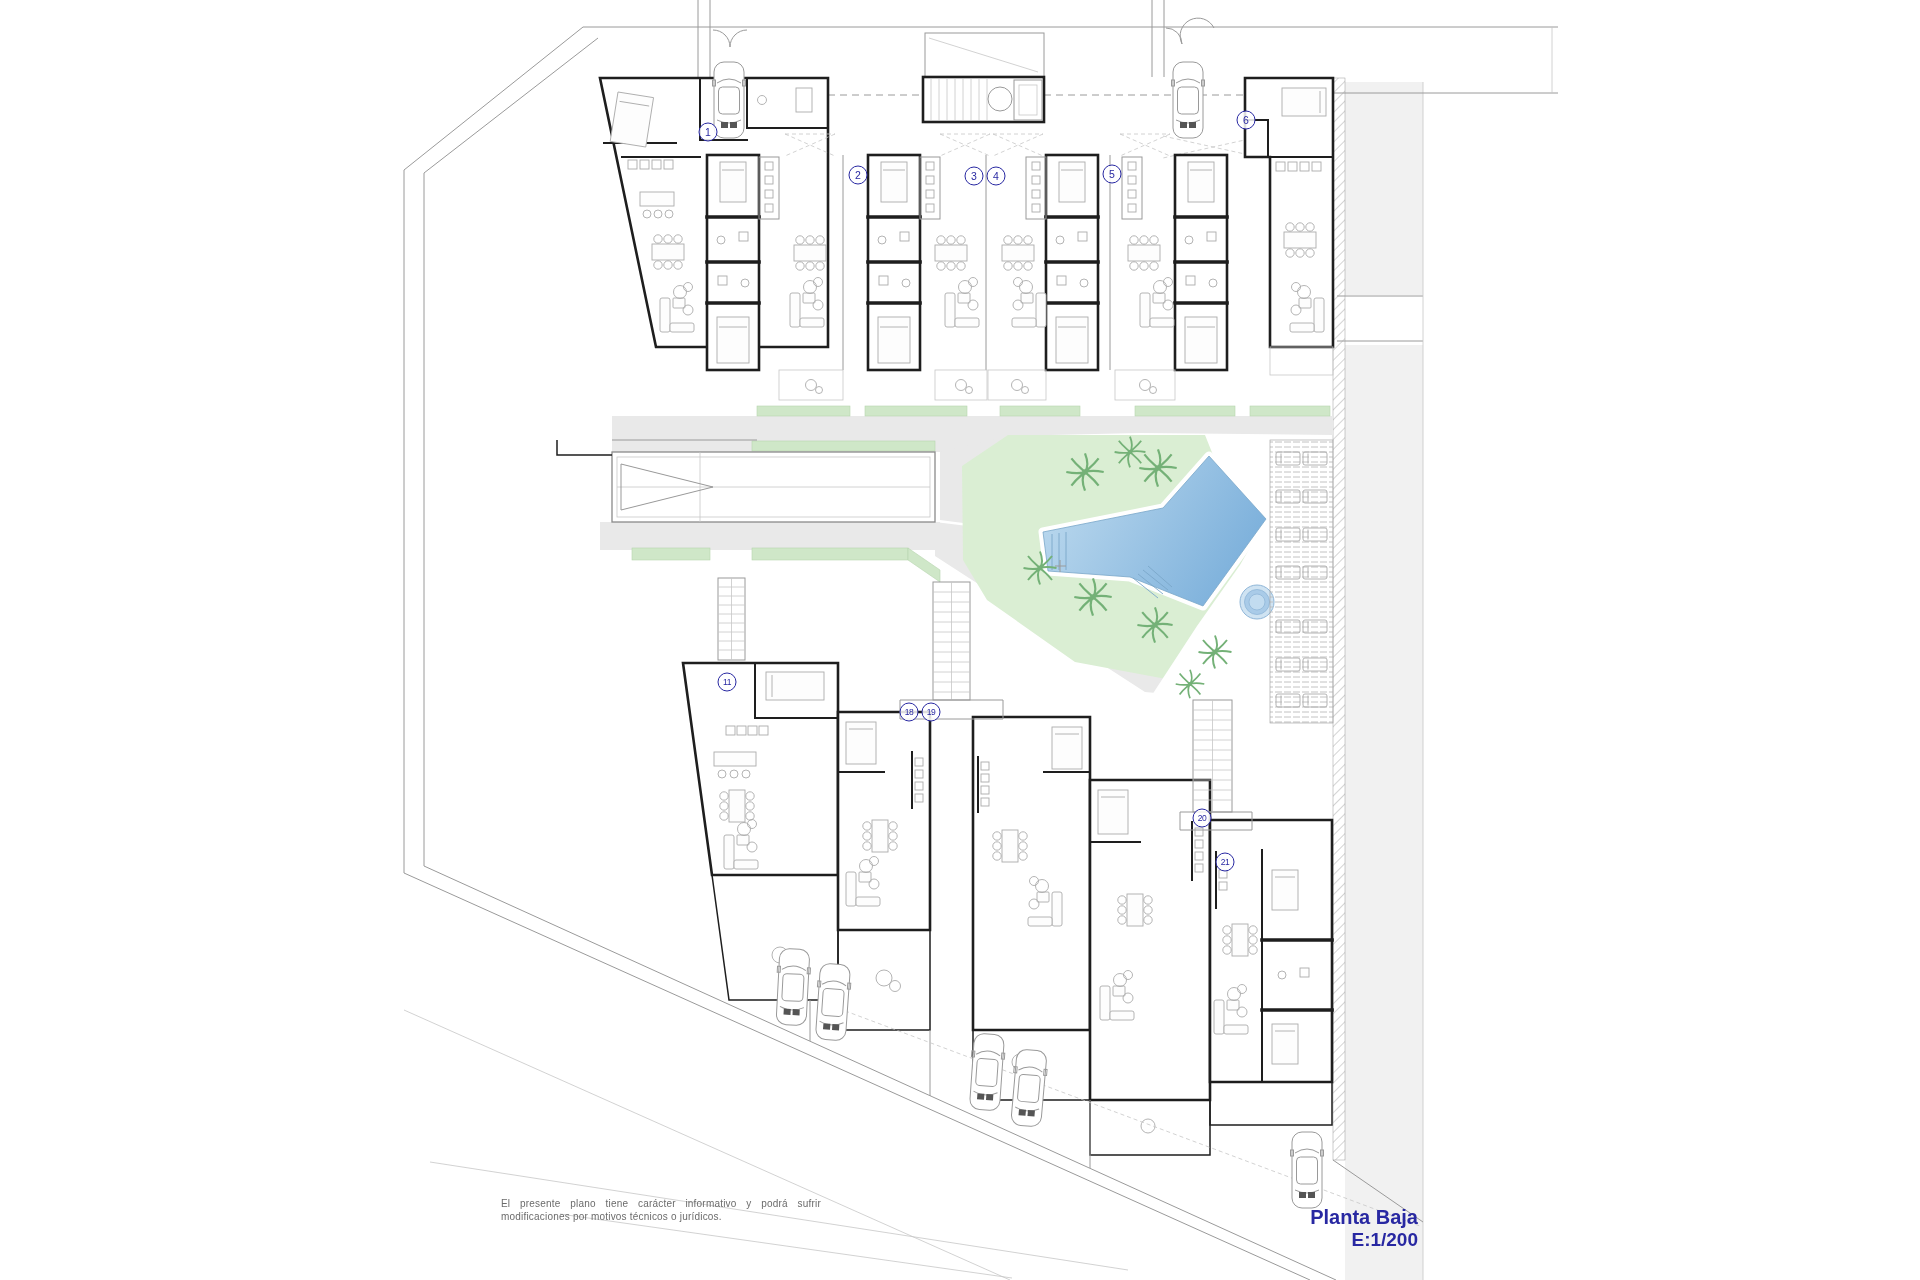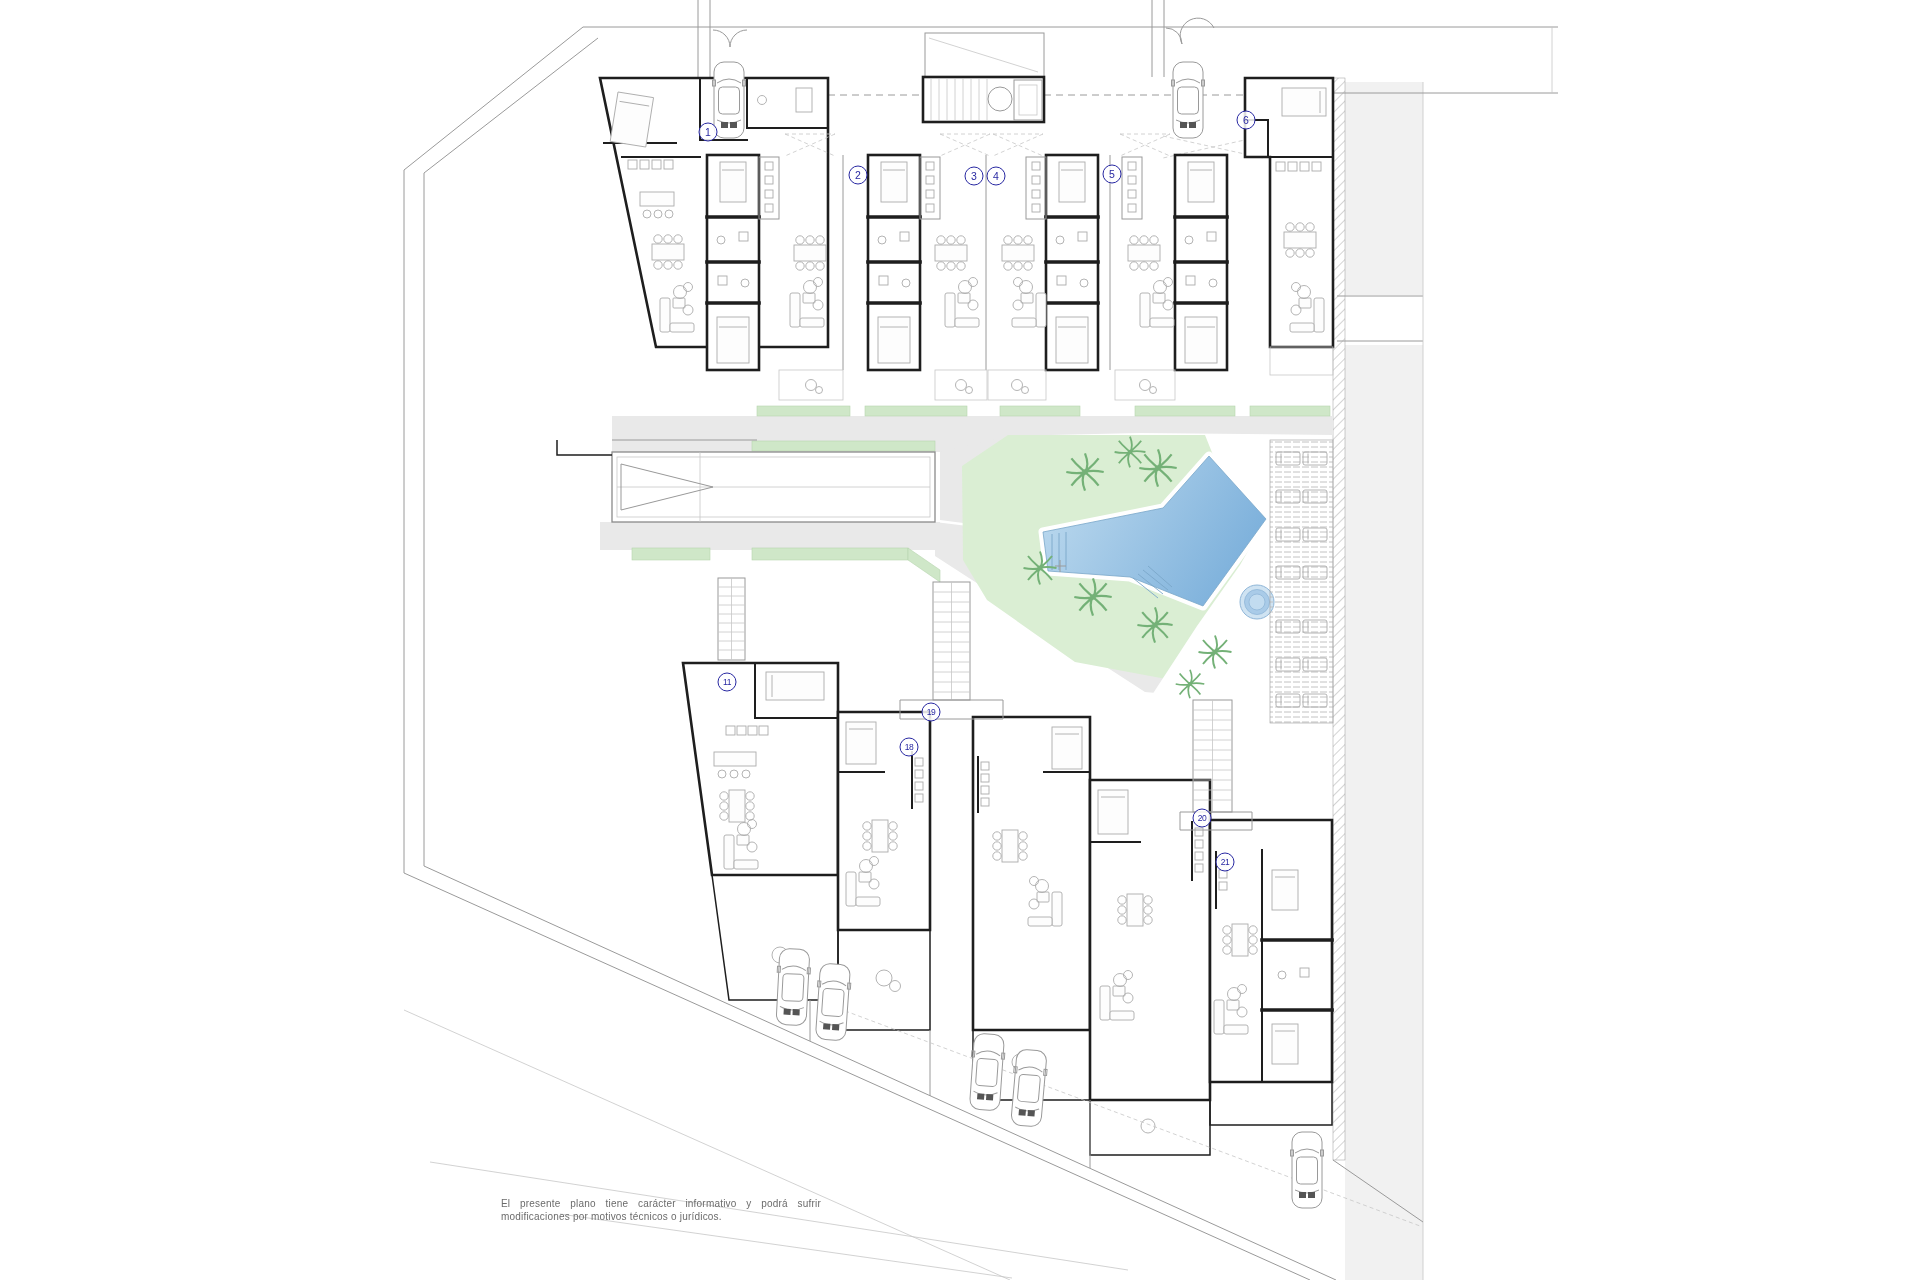--- a/index.html
+++ b/index.html
@@ -457,22 +457,26 @@
 </svg>
 
 <div id="labels">
       <div class="badge" style="left: 708px; top: 132px;">1</div>
       <div class="badge" style="left: 858px; top: 175px;">2</div>
       <div class="badge" style="left: 974px; top: 176px;">3</div>
       <div class="badge" style="left: 996px; top: 176px;">4</div>
       <div class="badge" style="left: 1112px; top: 174px;">5</div>
       <div class="badge" style="left: 1246px; top: 120px;">6</div>
       <div class="badge two" style="left: 727px; top: 682px;">11</div>
-      <div class="badge two" style="left: 909px; top: 712px; margin-top: 35px;">18</div>
+      <div class="badge two" style="left: 909px; top: 712px;">18</div>
       <div class="badge two" style="left: 931px; top: 712px; text-align: right;">19</div>
       <div class="badge two" style="left: 1202px; top: 818px;">20</div>
       <div class="badge two" style="left: 1225px; top: 818px; margin-top: 44px;">21</div>
     </div>
 
 <div class="disclaimer">El presente plano tiene carácter informativo y podrá sufrir modificaciones por motivos técnicos o jurídicos.</div>
 
-
+<div class="titleblock">
+  <div class="t1">Planta Baja</div>
+  <div class="t2">E:1/200</div>
 </div>
 
+</div>
+
 </body></html>

